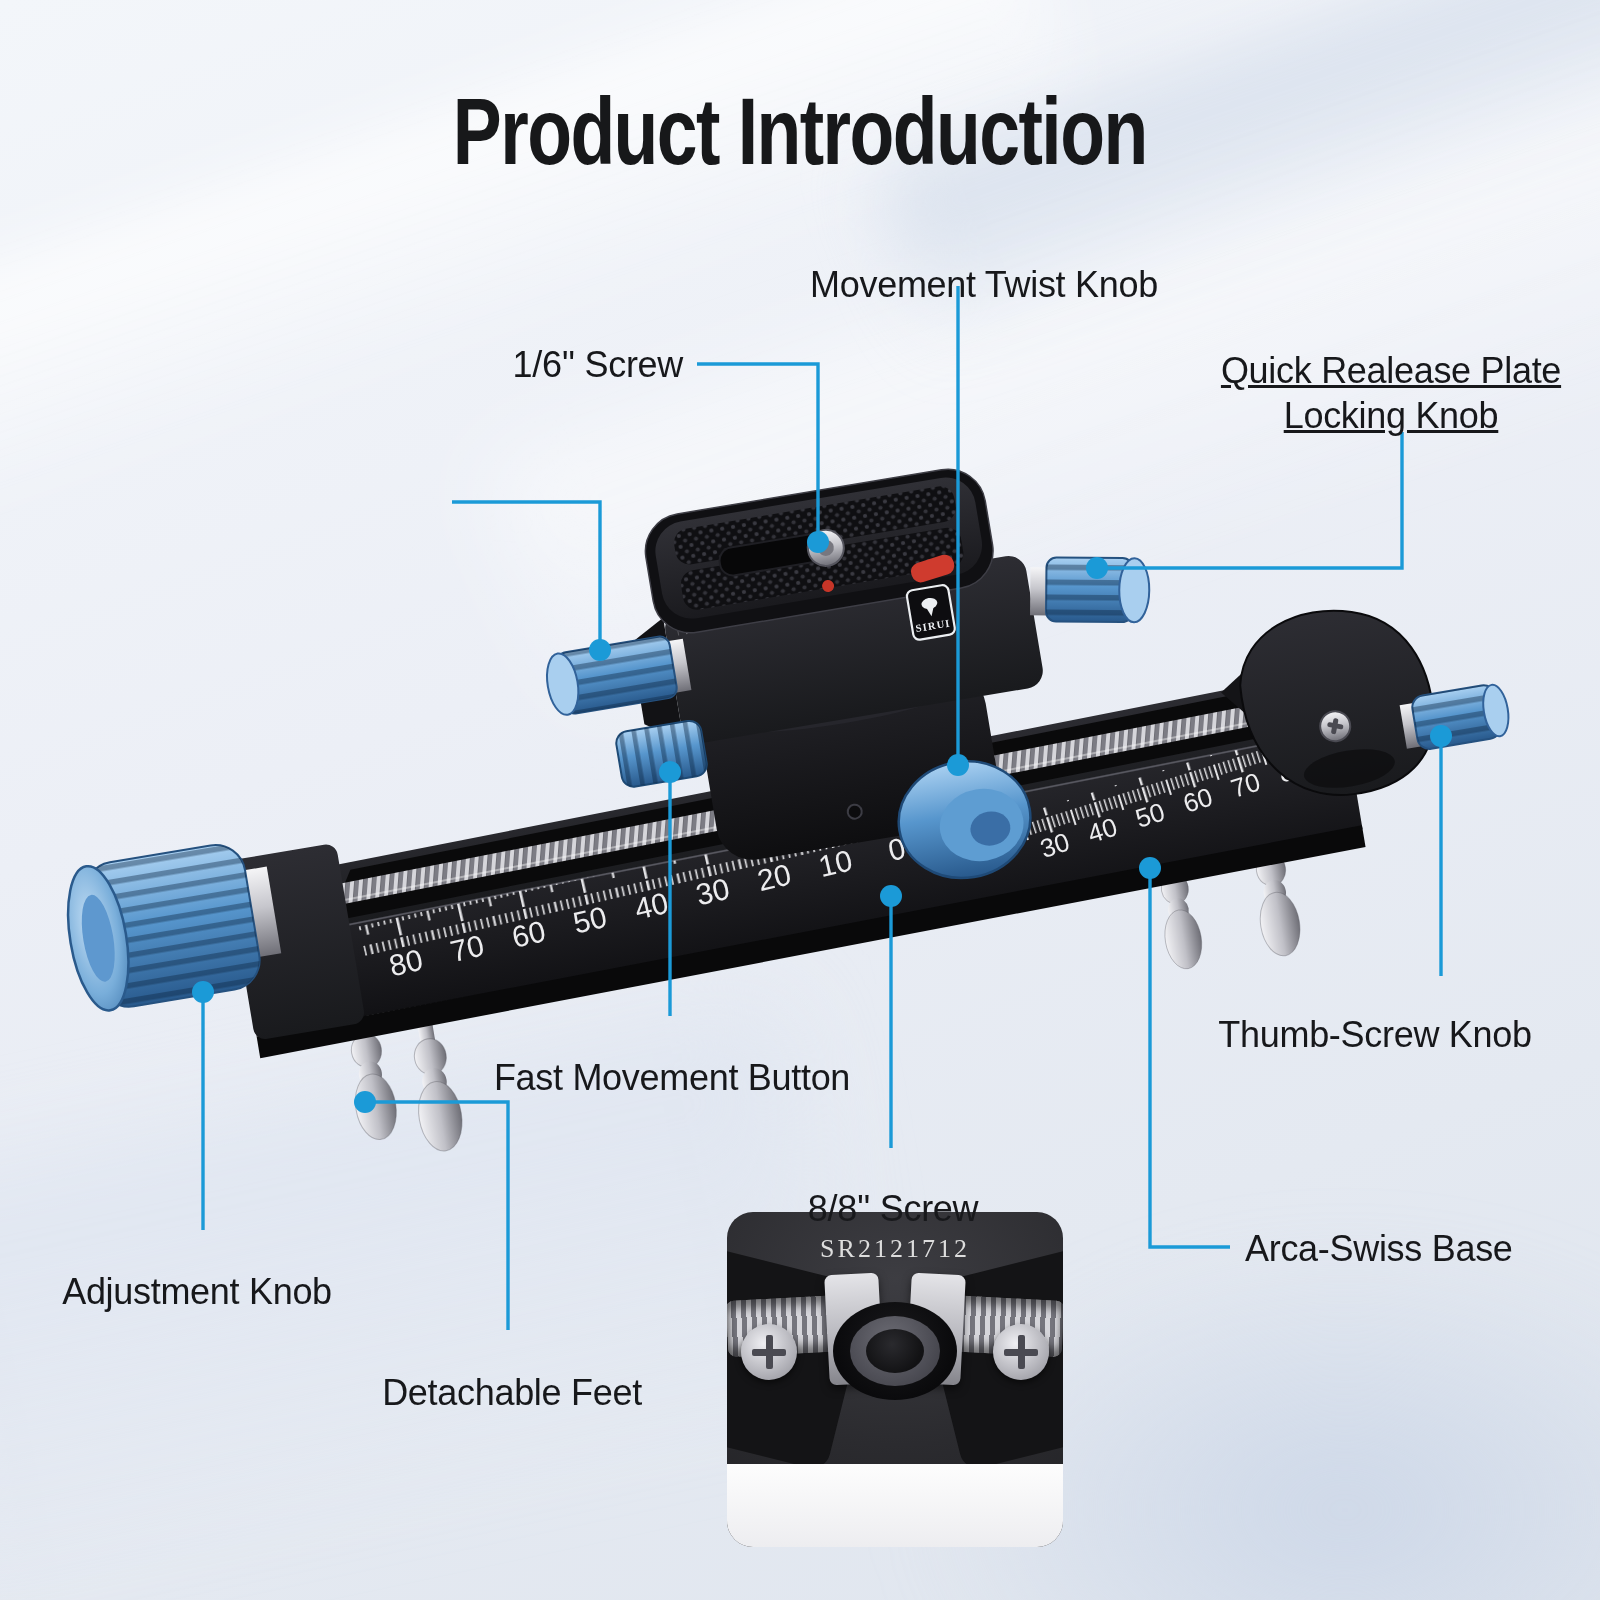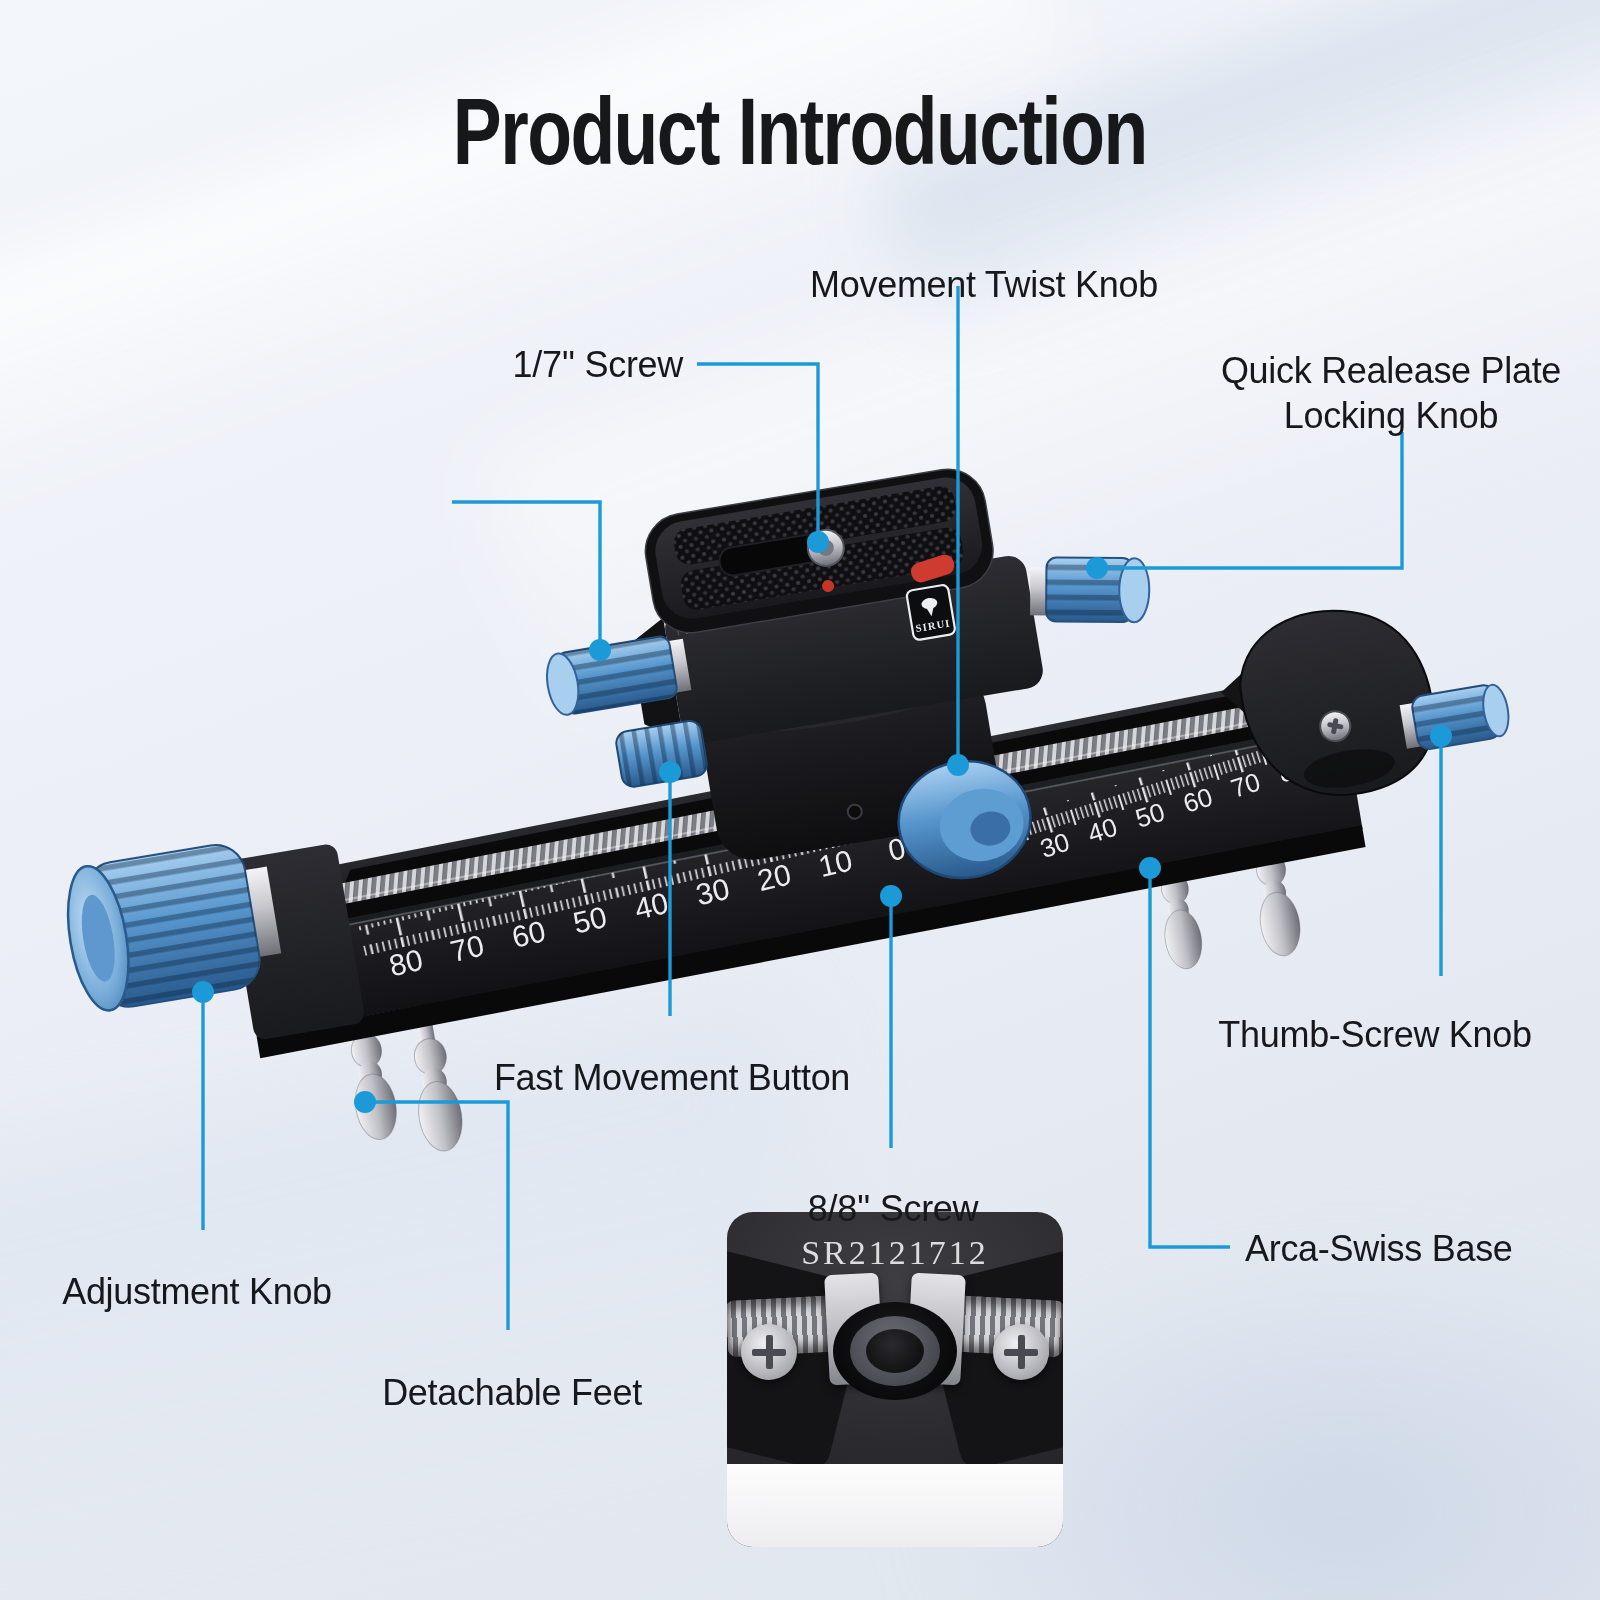--- a/index.html
+++ b/index.html
@@ -20,28 +20,28 @@
 
   .scene{position:absolute;left:0;top:0;width:1600px;height:1600px;}
 
   .page-title{position:absolute;left:0;right:0;top:58px;text-align:center;
       font-size:94px;font-weight:bold;color:#17181a;letter-spacing:-2px;margin-top:20px;}
   .page-title span{display:inline-block;transform:scaleX(0.78);}
 
   .callout{position:absolute;font-size:36px;color:#17181b;letter-spacing:-0.3px;
       white-space:nowrap;line-height:1.25;}
   .center{transform:translateX(-50%);margin-top:32px;}
-  .two-line{text-align:center;white-space:nowrap;}
+  .two-line{text-align:center;white-space:nowrap;text-decoration:underline;}
 
   
   .inset{position:absolute;left:727px;top:1212px;width:336px;height:335px;
       border-radius:26px;overflow:hidden;
       background:radial-gradient(120% 90% at 50% 20%, #3d3d42 0%, #2b2b2f 55%, #202023 100%);}
   .inset .serial{position:absolute;left:0;right:0;top:22px;text-align:center;
-      font-family:"Liberation Serif", serif;font-size:34px;color:#dddddd;letter-spacing:3px;}
+      font-family:"Liberation Serif", serif;font-size:26px;color:#dddddd;letter-spacing:3px;}
   .wedge{position:absolute;background:#141416;}
   .wedgeL{left:-46px;top:52px;width:170px;height:190px;transform:rotate(14deg);border-radius:18px;}
   .wedgeR{right:-46px;top:52px;width:170px;height:190px;transform:rotate(-14deg);border-radius:18px;}
   .rod{position:absolute;top:86px;width:118px;height:56px;border-radius:8px;
       background:repeating-linear-gradient(90deg,#d6d6db 0 5px,#75757d 5px 10px);
       box-shadow:inset 0 8px 10px rgba(0,0,0,.45), inset 0 -8px 10px rgba(0,0,0,.45);}
   .rodL{left:0;transform:rotate(-3deg);} .rodR{right:0;transform:rotate(3deg);}
   .block{position:absolute;top:62px;width:54px;height:110px;border-radius:7px;
       background:linear-gradient(180deg,#e4e4e8 0%,#b9b9bf 55%,#84848b 100%);
       box-shadow:0 4px 8px rgba(0,0,0,.5);}
@@ -348,21 +348,21 @@
       <div class="ring"></div>
         <div class="hole"></div>
     </div>
     <div class="whitestrip"></div>
     <div class="serial">SR2121712</div>
   </div>
 
   <div class="page-title"><span>Product Introduction</span></div>
 
   <div class="callout center" style="left:984px;top:230px;">Movement Twist Knob</div>
-  <div class="callout" style="right:917px;top:342px;">1/7'' Screw</div>
+  <div class="callout" style="right:917px;top:342px;">1/6'' Screw</div>
   <div class="callout center two-line" style="left:1391px;top:316px;">
     <div>Quick Realease Plate</div>
     <div>Locking Knob</div>
   </div>
   <div class="callout center" style="left:1375px;top:980px;">Thumb-Screw Knob</div>
   <div class="callout center" style="left:672px;top:1023px;">Fast Movement Button</div>
   <div class="callout center" style="left:197px;top:1237px;">Adjustment Knob</div>
   <div class="callout center" style="left:512px;top:1338px;text-align:center;">Detachable Feet</div>
   <div class="callout center" style="left:893px;top:1154px;">8/8'' Screw</div>
   <div class="callout" style="left:1245px;top:1226px;">Arca-Swiss Base</div>

